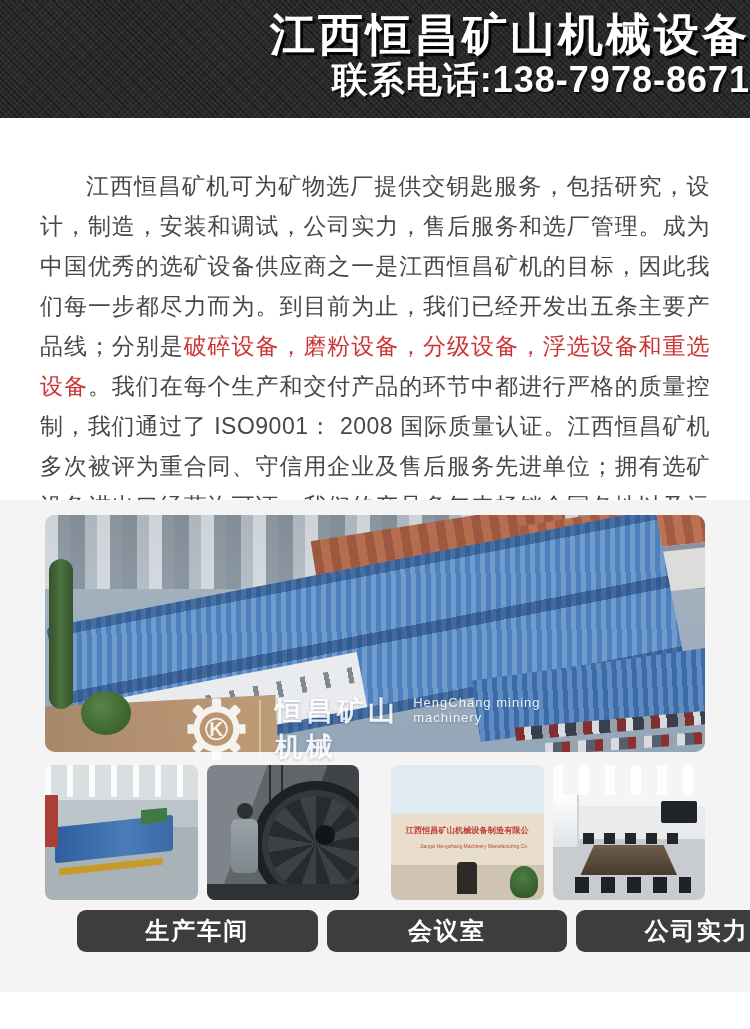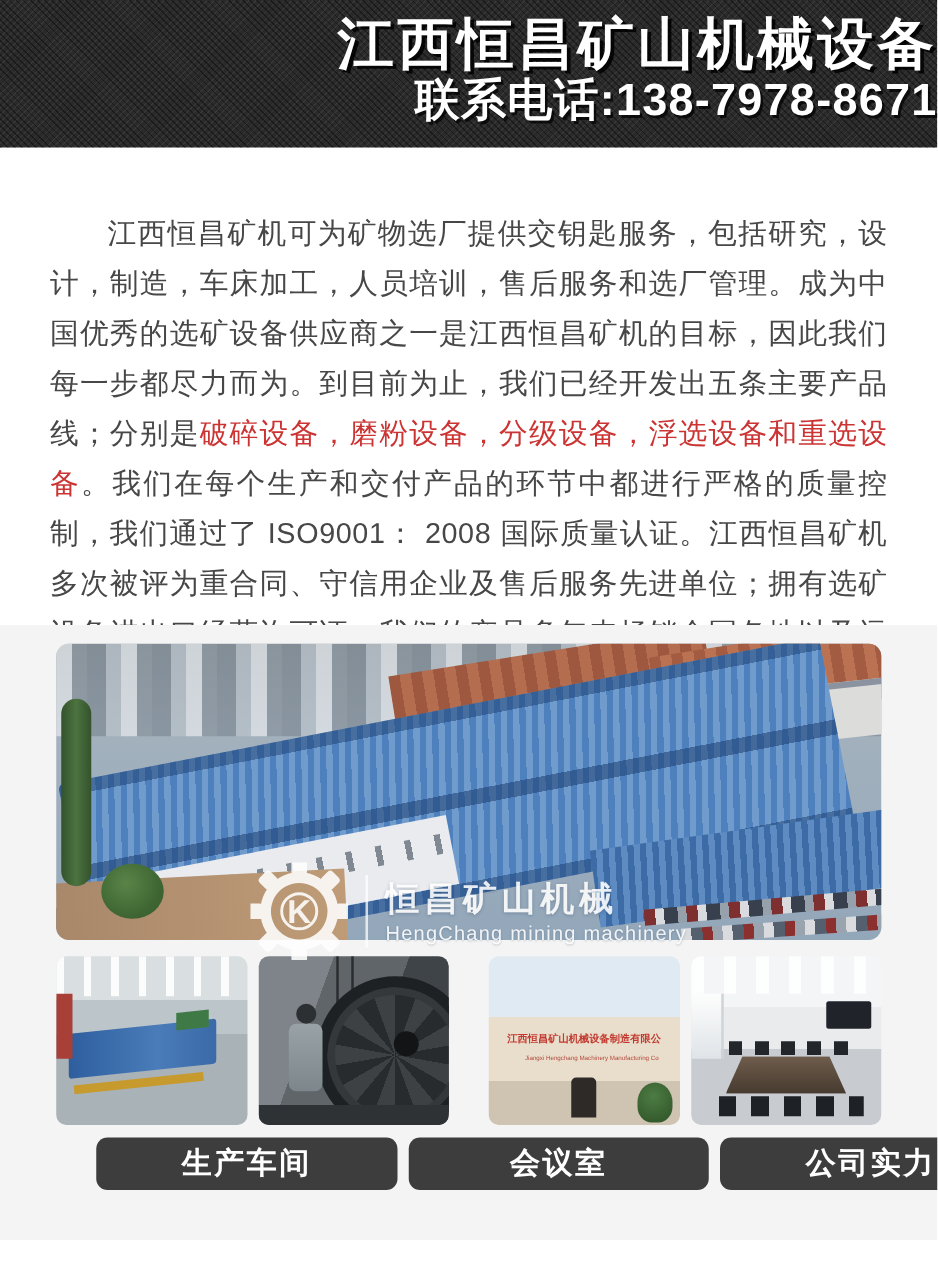--- a/index.html
+++ b/index.html
@@ -56,24 +56,24 @@
     background:linear-gradient(90deg,#a8876a,#bf9c77);}
   .ph-tree{left:36px;top:176px;width:50px;height:44px;border-radius:50%;
     background:radial-gradient(circle at 40% 35%,#598448,#3c6330 70%);}
   .ph-talltree{left:4px;top:44px;width:24px;height:150px;border-radius:50%/8%;
     background:linear-gradient(90deg,#34522c,#4c7340 50%,#34522c);}
 
   
   .watermark{position:absolute;left:50%;top:190px;transform:translateX(-50%);z-index:6;
     display:flex;align-items:center;gap:14px;opacity:.88;pointer-events:none;}
   .wm-divider{width:2px;height:58px;background:rgba(255,255,255,.85);}
-  .wm-text{display:flex;flex-direction:column;}
+  .wm-text{display:flex;flex-direction:row;}
   .wm-cn{font-size:27px;font-weight:700;color:#fff;letter-spacing:4px;
     text-shadow:0 1px 3px rgba(40,60,90,.35);}
-  .wm-en{font-size:16px;color:#fff;letter-spacing:1px;margin-top:2px;
+  .wm-en{font-size:13px;color:#fff;letter-spacing:1px;margin-top:2px;
     text-shadow:0 1px 2px rgba(40,60,90,.35);}
 
   
   .thumbs{position:absolute;left:45px;top:265px;width:660px;display:flex;gap:9px;}
   .thumb{position:relative;width:158px;height:135px;border-radius:8px;overflow:hidden;flex:1;}
   .t1{background:linear-gradient(180deg,#d9dee1 0 26%,#bcc5ca 26% 46%,#a9b2b7 46%);}
   .t1 .lights{position:absolute;left:0;top:0;width:100%;height:32px;
     background:repeating-linear-gradient(90deg,rgba(255,255,255,.9) 0 6px,transparent 6px 22px);}
   .t1 .machine{position:absolute;left:10px;top:56px;width:118px;height:36px;transform:skewY(-6deg);
     background:linear-gradient(90deg,#2e5e9e,#4a7cb9 60%,#3a6aa8);border-radius:3px;}
@@ -126,21 +126,21 @@
 <div class="page">
 
   <div class="banner">
     <div class="banner-title">江西恒昌矿山机械设备</div>
     <div class="banner-phone">
       <span>联系电话:</span><span>138-7978-8671</span>
     </div>
   </div>
 
   <p class="intro">
-    <span>江西恒昌矿机可为矿物选厂提供交钥匙服务，包括研究，设计，制造，车床加工，人员培训，售后服务和选厂管理。成为中国优秀的选矿设备供应商之一是江西恒昌矿机的目标，因此我们每一步都尽力而为。到目前为止，我们已经开发出五条主要产品线；分别是</span><span class="hl" style="color:#cc3333">破碎设备，磨粉设备，分级设备，浮选设备和重选设备</span><span>。我们在每个生产和交付产品的环节中都进行严格的质量控制，我们通过了 ISO9001： 2008 国际质量认证。江西恒昌矿机多次被评为重合同、守信用企业及售后服务先进单位；拥有选矿设备进出口经营许可证，我们的产品多年来畅销全国各地以及远销海外几个国家。</span>
+    <span>江西恒昌矿机可为矿物选厂提供交钥匙服务，包括研究，设计，制造，安装和调试，公司实力，售后服务和选厂管理。成为中国优秀的选矿设备供应商之一是江西恒昌矿机的目标，因此我们每一步都尽力而为。到目前为止，我们已经开发出五条主要产品线；分别是</span><span class="hl" style="color:#cc3333">破碎设备，磨粉设备，分级设备，浮选设备和重选设备</span><span>。我们在每个生产和交付产品的环节中都进行严格的质量控制，我们通过了 ISO9001： 2008 国际质量认证。江西恒昌矿机多次被评为重合同、守信用企业及售后服务先进单位；拥有选矿设备进出口经营许可证，我们的产品多年来畅销全国各地以及远销海外几个国家。</span>
   </p>
 
   <div class="gallery">
 
     <div class="photo-main">
       <div class="ph ph-village"></div>
       <div class="ph ph-redroof-a"></div>
       <div class="ph ph-redroof-b"></div>
       <div class="ph ph-whitebuild"></div>
       <div class="ph ph-factory"></div>

